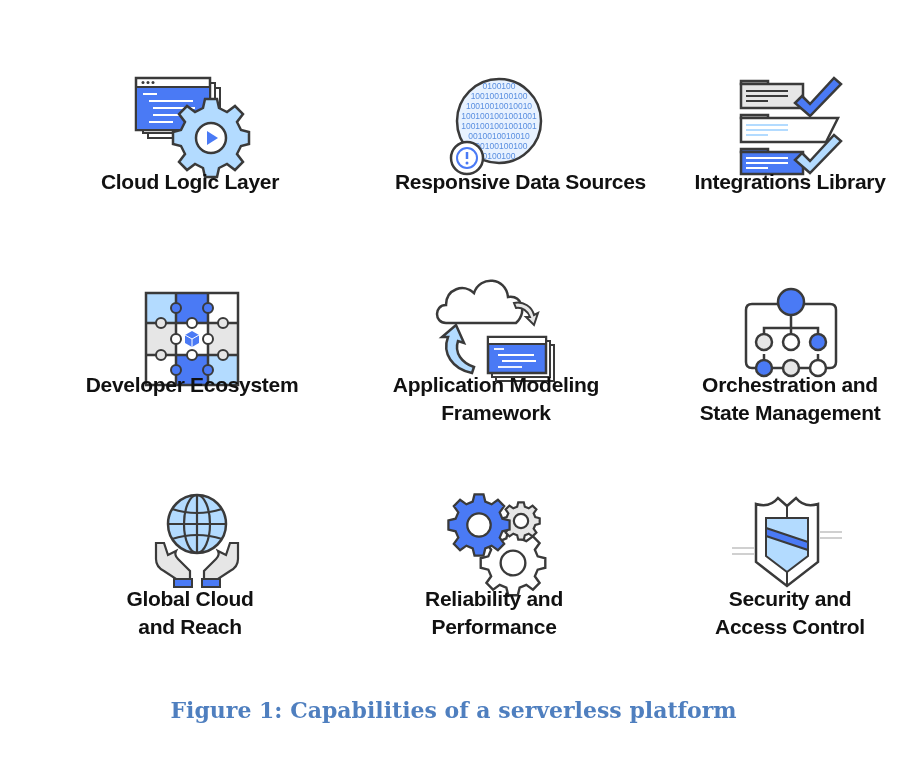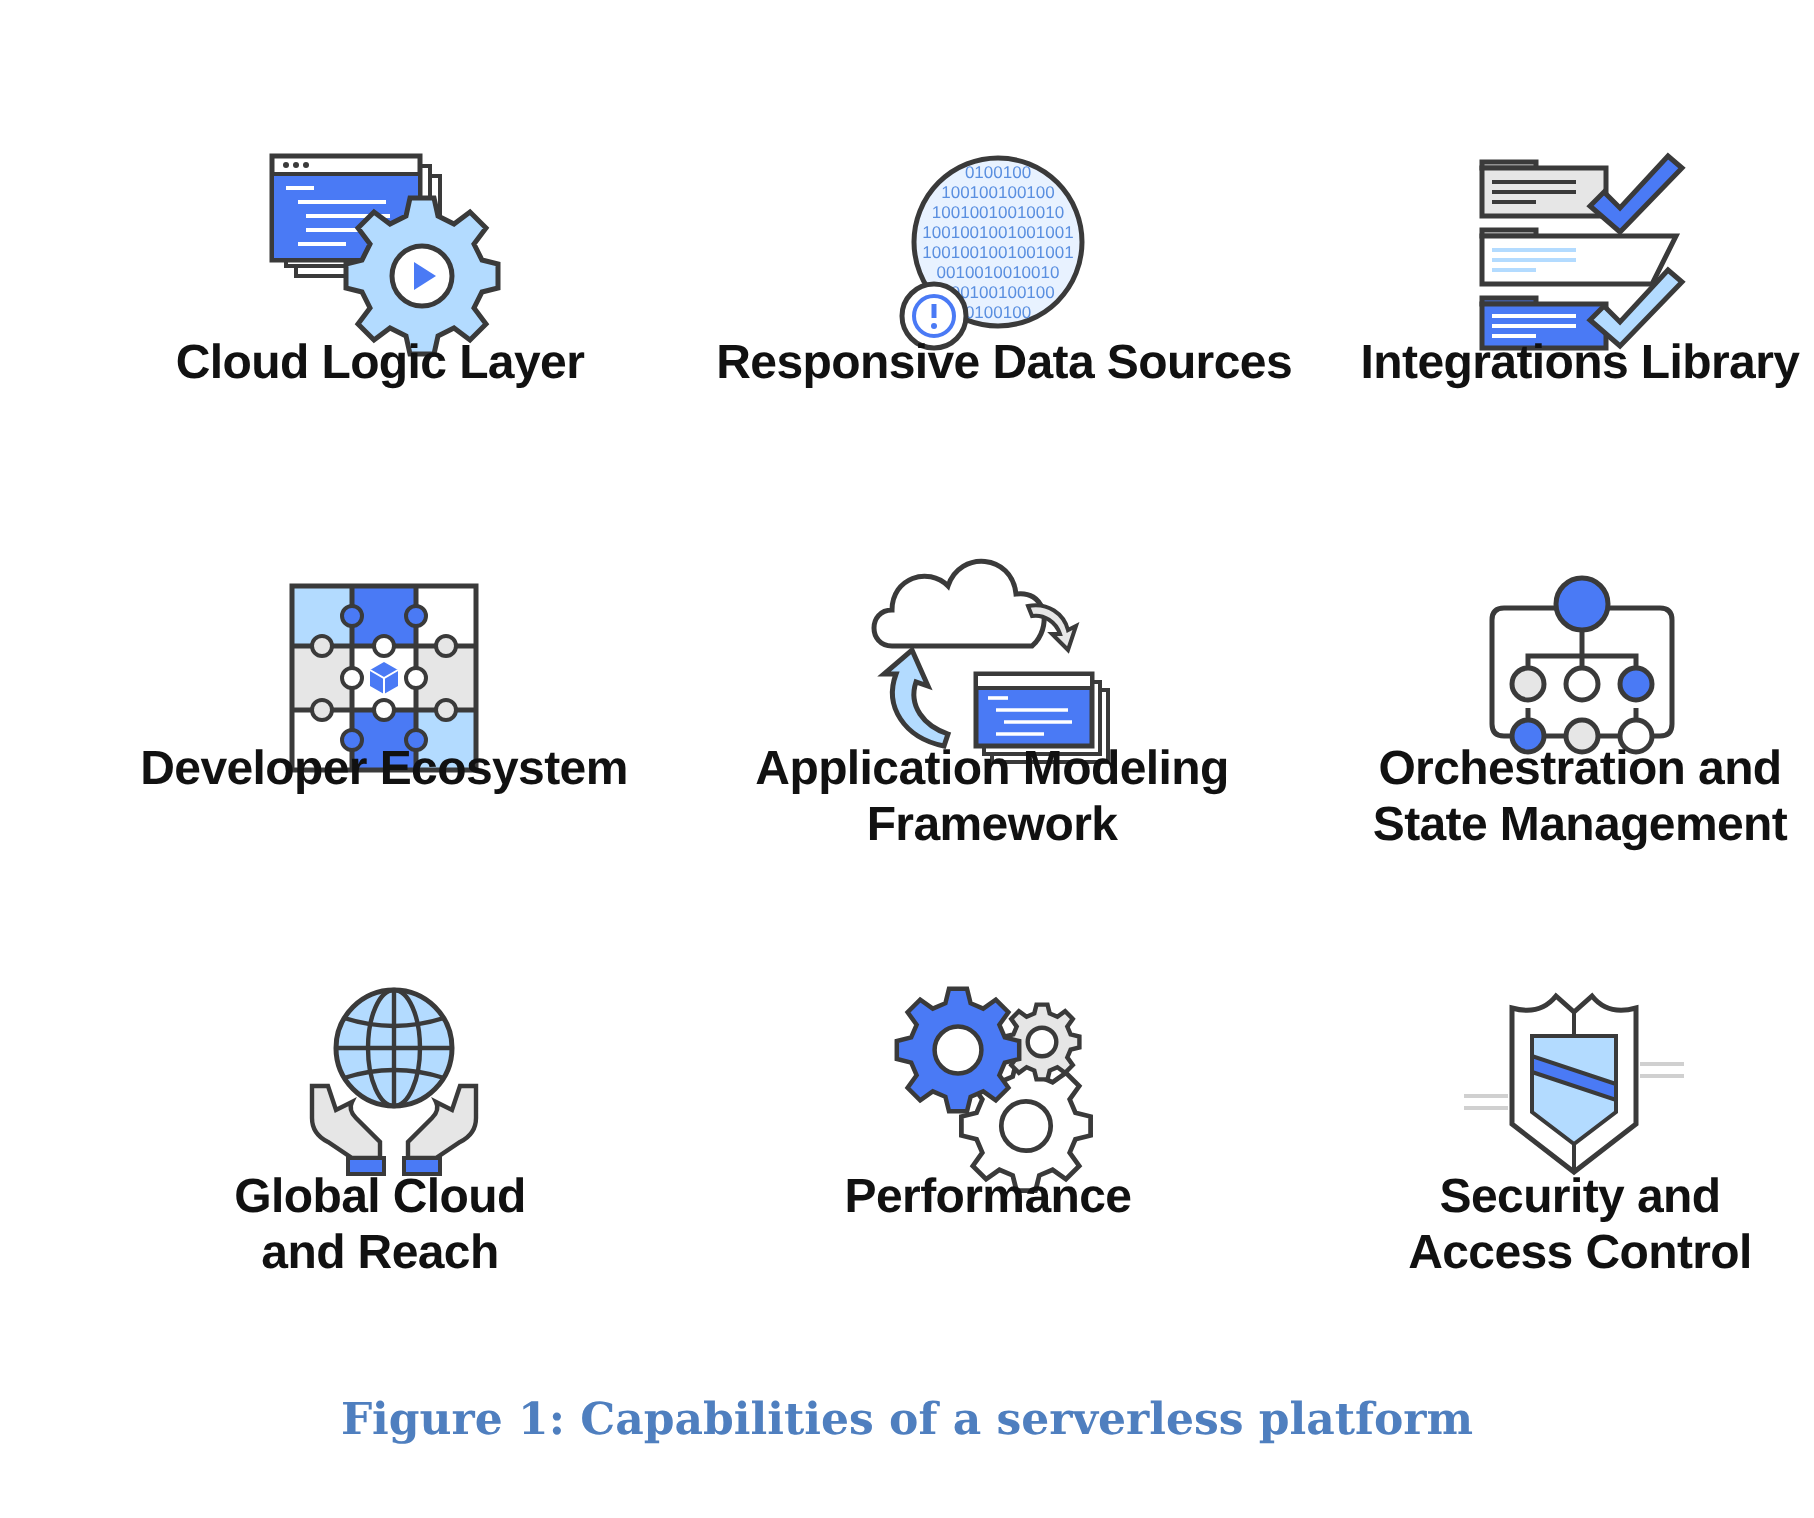--- a/index.html
+++ b/index.html
@@ -1,18 +1,18 @@
 <!DOCTYPE html>
 <html><head>
 <meta charset="utf-8">
 <style>
   html, body { margin:0; padding:0; background:#ffffff; }
   body { width:907px; height:759px; position:relative; overflow:hidden; font-family:"Liberation Sans", sans-serif; }
   .icon { position:absolute;margin-top:36px; }
-  .label { position:absolute; width:300px; text-align:center; font-family:"Liberation Sans", sans-serif; font-weight:bold; font-size:24px; line-height:28px; color:#111; letter-spacing:-0.3px; }
+  .label { position:absolute; width:300px; text-align:center; font-family:"Liberation Sans", sans-serif; font-weight:bold; font-size:21px; line-height:28px; color:#111; letter-spacing:-0.3px; }
   .caption { position:absolute; left:0; width:907px; top:697px; text-align:center; font-family:"DejaVu Serif", serif; font-weight:bold; font-size:22px; color:#4f7fbf; }
   svg { overflow:visible; }
 </style>
 </head>
 <body>
 
 <div class="icon" style="left:133px;top:40px;width:115px;height:100px;">
   <svg width="115" height="100" viewBox="0 0 115 100">
     <rect x="15" y="12" width="72" height="50" fill="#fff" stroke="#3a3a3a" stroke-width="2"></rect>
     <rect x="10" y="7" width="72" height="50" fill="#fff" stroke="#3a3a3a" stroke-width="2"></rect>
@@ -218,20 +218,21 @@
       <use href="#gearshape" fill="#e6e6e6" stroke="#3a3a3a" stroke-width="4" transform="translate(0,-4)"></use>
       <circle cx="0" cy="0" r="13" fill="#fff" stroke="#3a3a3a" stroke-width="4"></circle>
     </g>
     <g transform="translate(34,34) scale(0.9)">
       <use href="#gearshape" fill="#4a7af5" stroke="#3a3a3a" stroke-width="2.5" transform="translate(0,-4)"></use>
       <circle cx="0" cy="0" r="13" fill="#fff" stroke="#3a3a3a" stroke-width="2.5"></circle>
     </g>
   </svg>
 </div>
 <div class="label" style="left:344px;top:585px;">
+  <div>Reliability and</div>
   <div>Performance</div>
 </div>
 
 <div class="icon" style="left:730px;top:460px;width:115px;height:95px;">
   <svg width="115" height="95" viewBox="0 0 115 95">
     <g stroke="#d0d0d0" stroke-width="2">
         <line x1="2" y1="52" x2="24" y2="52"></line>
         <line x1="2" y1="58" x2="24" y2="58"></line>
         <line x1="90" y1="36" x2="112" y2="36"></line>
         <line x1="90" y1="42" x2="112" y2="42"></line>

